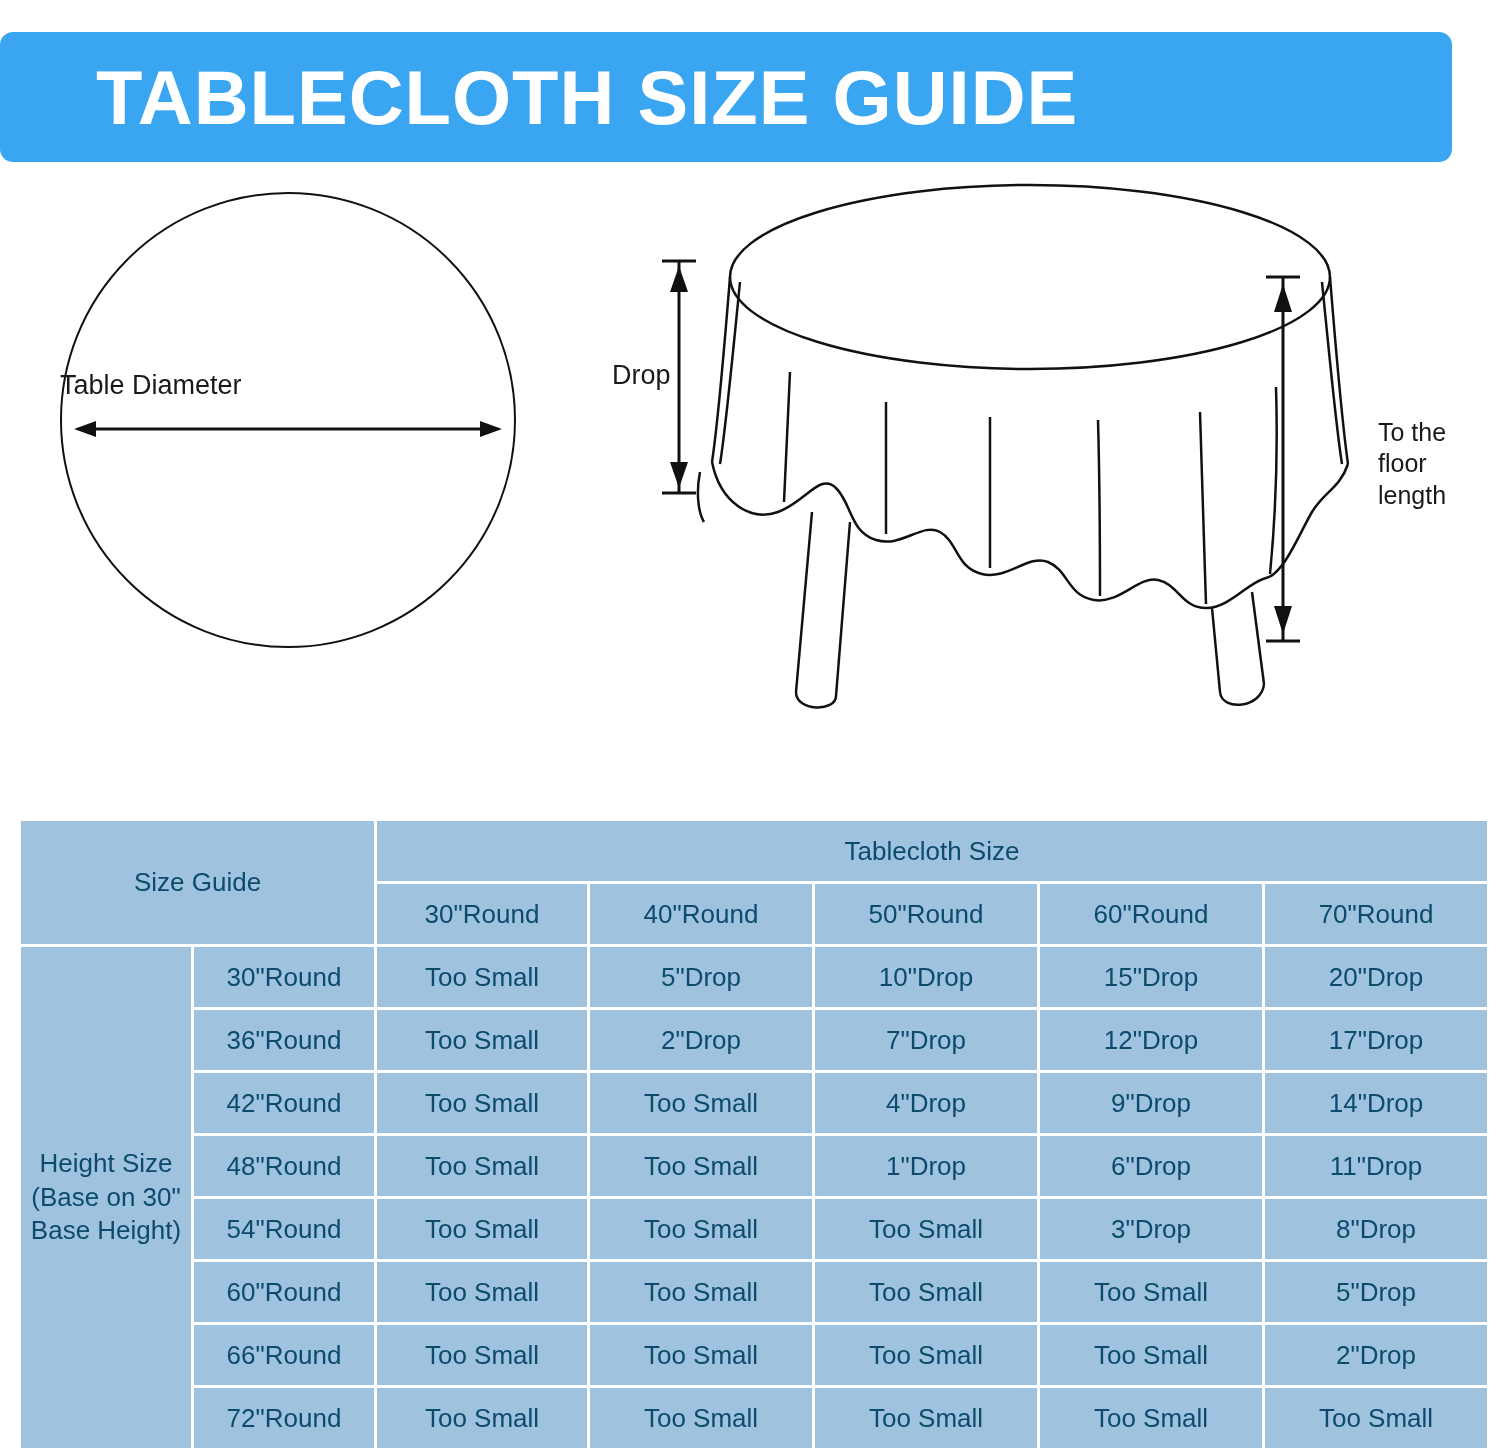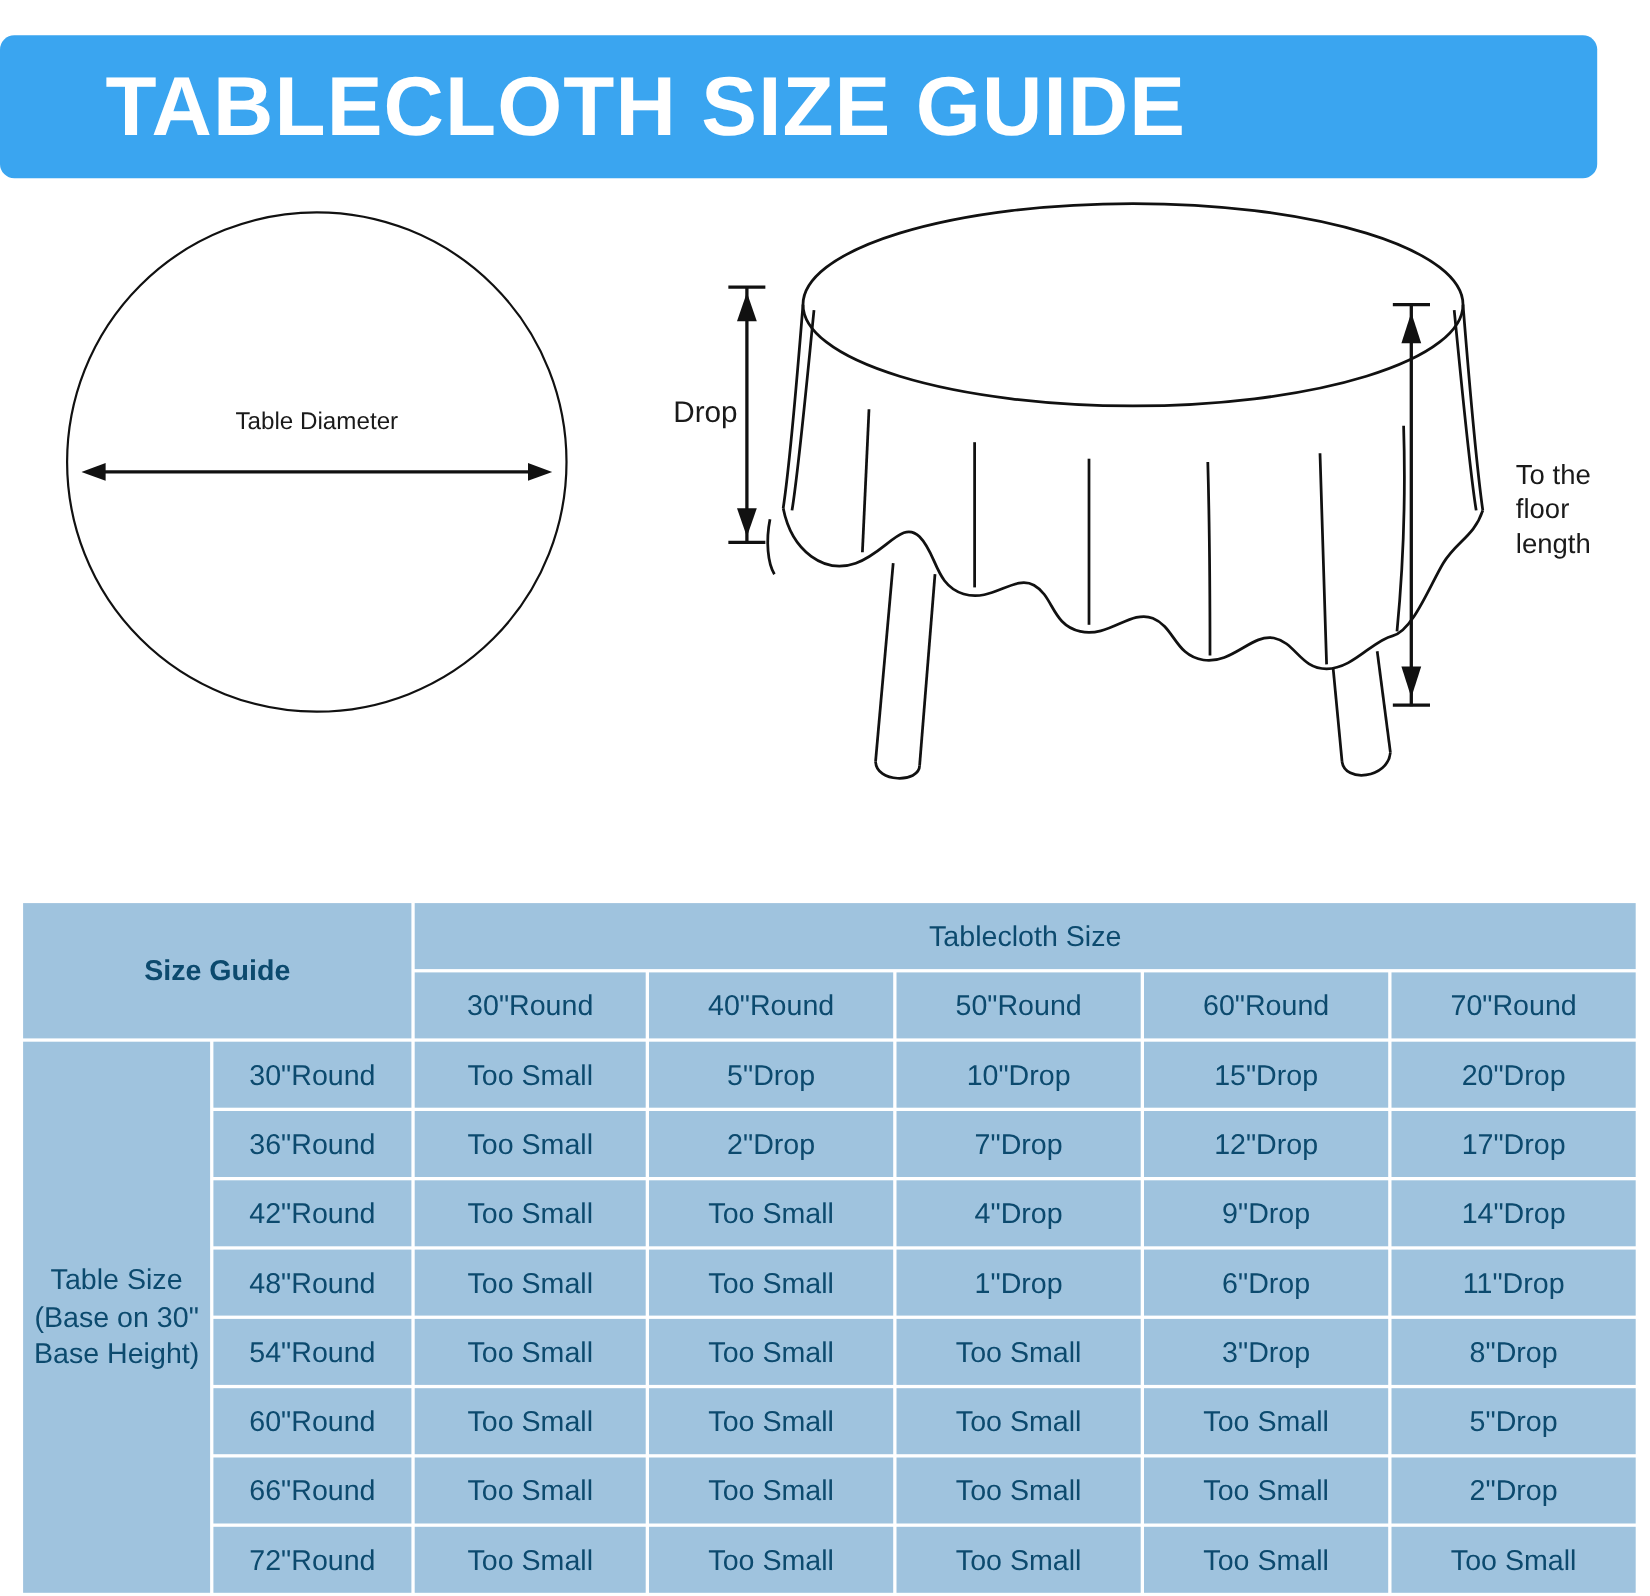--- a/index.html
+++ b/index.html
@@ -60,22 +60,21 @@
     height: 456px;
     border: 2px solid #111;
     border-radius: 50%;
     box-sizing: border-box;
   }
   .diam-label {
     position: absolute;
     left: 0;
     top: 178px;
     width: 456px;
-    text-align: center;
-    font-size: 22px;
+    font-size: 27px;
   }
   .diam-arrow {
     position: absolute;
     left: 14px;
     top: 228px;
     width: 428px;
     height: 18px;
   }
 
   .table-svg {
@@ -125,21 +124,21 @@
     background: #9fc3de;
     text-align: center;
     font-size: 26px;
     color: #0c4a6e;
     height: 60px;
     padding: 0 4px;
   }
   td.sg-title {
     font-size: 44px;
     background: #9fc3de;
-    font-weight: bold;
+    font-weight: normal;
     margin-top: 32px;
   }
   td.sg-top {
     background: #9fc3de;
     font-size: 27px;
   }
   td.sg-colhead {
     background: #aed4ee;
     font-size: 27px;
   }
@@ -261,21 +260,21 @@
     <tr>
       <td class="sg-colhead">30"Round</td>
       <td class="sg-colhead">40"Round</td>
       <td class="sg-colhead">50"Round</td>
       <td class="sg-colhead">60"Round</td>
       <td class="sg-colhead">70"Round</td>
     </tr>
 
     <tr>
       <td class="sg-sidelabel" rowspan="8">
-        <div>Table Size</div>
+        <div>Height Size</div>
         <div>(Base on 30"</div>
         <div>Base Height)</div>
       </td>
       <td class="sg-rowhead">30"Round</td>
       <td class="sg-cell">Too Small</td>
       <td class="sg-cell">5"Drop</td>
       <td class="sg-cell">10"Drop</td>
       <td class="sg-cell">15"Drop</td>
       <td class="sg-cell">20"Drop</td>
     </tr>

